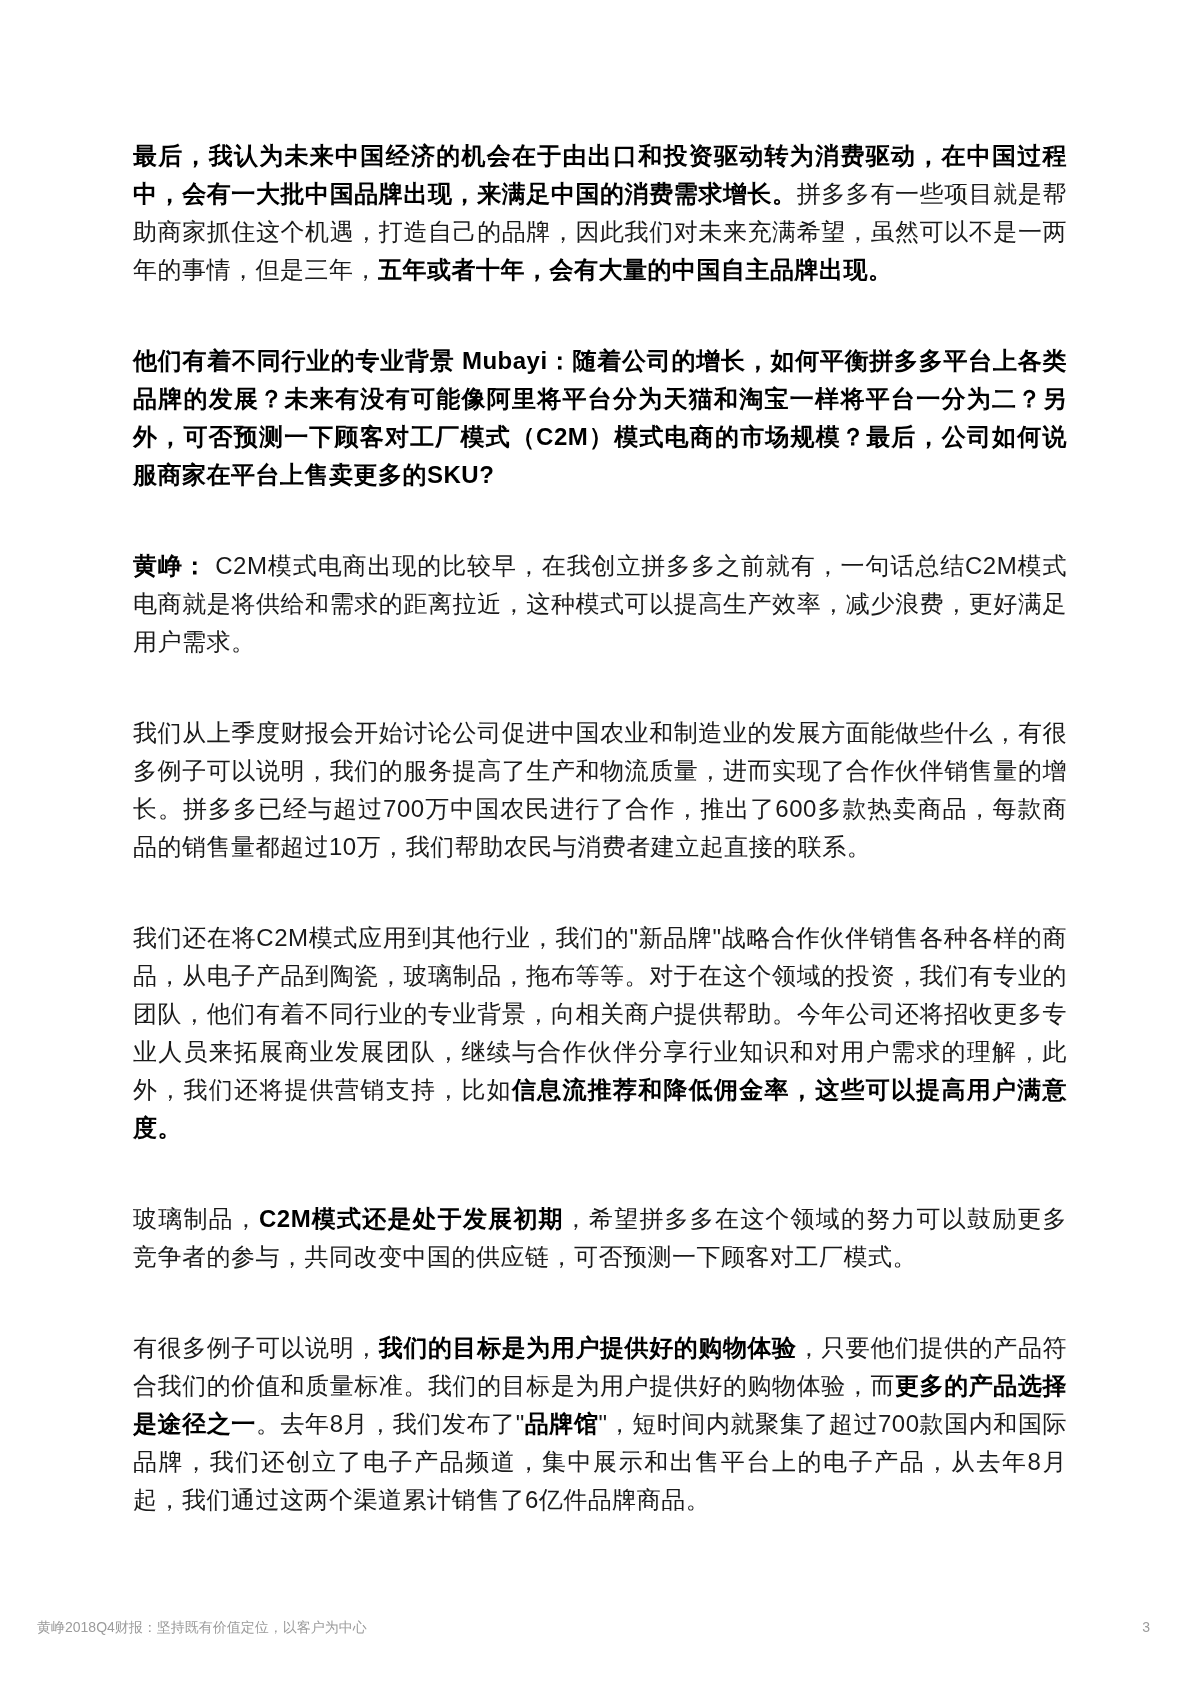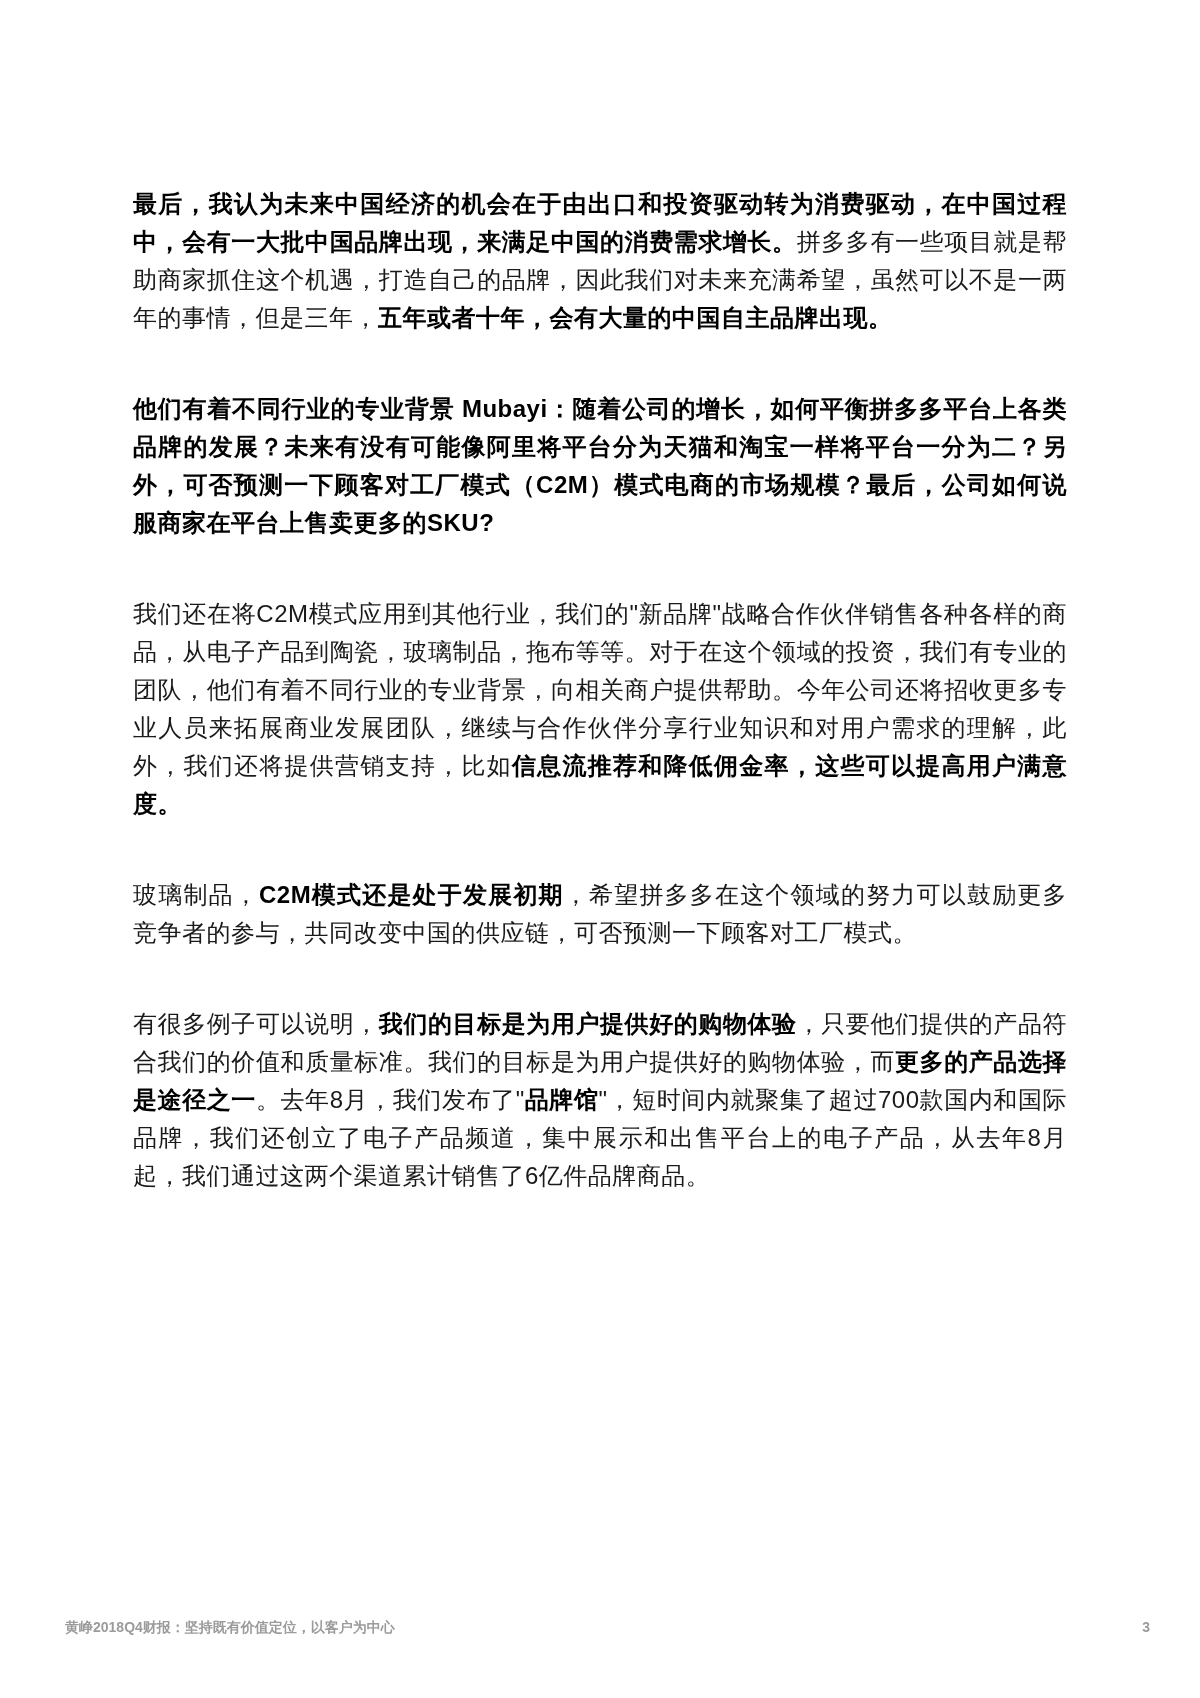--- a/index.html
+++ b/index.html
@@ -10,56 +10,56 @@
     height: 1698px;
     background: #ffffff;
     font-family: "Liberation Sans", "DejaVu Sans", sans-serif;
     overflow: hidden;
   }
   .content {
     position: absolute;
     left: 133px;
     top: 137px;
     width: 934px;
-    margin-top: 48px;
   }
   .content p {
     margin: 0 0 53px 0;
     font-size: 24px;
     line-height: 38px;
     letter-spacing: 0.5px;
     color: #1a1a1a;
     text-align: justify;
     font-weight: 400;
   }
   .content p:last-child { margin-bottom: 0; }
   .run { font-weight: 400; }
   .run.bold { font-weight: 700; color: #000000; }
   .footer {
     position: absolute;
-    left: 65px;
+    left: 37px;
     right: 50px;
     top: 1618px;
     display: flex;
     justify-content: space-between;
     align-items: baseline;
     font-size: 14px;
     line-height: 18px;
     color: #9b9b9b;
-    font-weight: bold;
   }
   .footer .page-number { font-size: 14px; }
 </style>
 </head>
 <body>
 
 <div class="page">
   <main class="content" id="content">
       <p><span class="run bold">最后，我认为未来中国经济的机会在于由出口和投资驱动转为消费驱动，在中国过程中，会有一大批中国品牌出现，来满足中国的消费需求增长。</span><span class="run">拼多多有一些项目就是帮助商家抓住这个机遇，打造自己的品牌，因此我们对未来充满希望，虽然可以不是一两年的事情，但是三年，</span><span class="run bold">五年或者十年，会有大量的中国自主品牌出现。</span></p>
       <p><span class="run bold">他们有着不同行业的专业背景 Mubayi：随着公司的增长，如何平衡拼多多平台上各类品牌的发展？未来有没有可能像阿里将平台分为天猫和淘宝一样将平台一分为二？另外，可否预测一下顾客对工厂模式（C2M）模式电商的市场规模？最后，公司如何说服商家在平台上售卖更多的SKU?</span></p>
+      <p><span class="run bold">黄峥：</span><span class="run"> C2M模式电商出现的比较早，在我创立拼多多之前就有，一句话总结C2M模式电商就是将供给和需求的距离拉近，这种模式可以提高生产效率，减少浪费，更好满足用户需求。</span></p>
+      <p><span class="run">我们从上季度财报会开始讨论公司促进中国农业和制造业的发展方面能做些什么，有很多例子可以说明，我们的服务提高了生产和物流质量，进而实现了合作伙伴销售量的增长。拼多多已经与超过700万中国农民进行了合作，推出了600多款热卖商品，每款商品的销售量都超过10万，我们帮助农民与消费者建立起直接的联系。</span></p>
       <p><span class="run">我们还在将C2M模式应用到其他行业，我们的"新品牌"战略合作伙伴销售各种各样的商品，从电子产品到陶瓷，玻璃制品，拖布等等。对于在这个领域的投资，我们有专业的团队，他们有着不同行业的专业背景，向相关商户提供帮助。今年公司还将招收更多专业人员来拓展商业发展团队，继续与合作伙伴分享行业知识和对用户需求的理解，此外，我们还将提供营销支持，比如</span><span class="run bold">信息流推荐和降低佣金率，这些可以提高用户满意度。</span></p>
       <p><span class="run">玻璃制品，</span><span class="run bold">C2M模式还是处于发展初期</span><span class="run">，希望拼多多在这个领域的努力可以鼓励更多竞争者的参与，共同改变中国的供应链，可否预测一下顾客对工厂模式。</span></p>
       <p><span class="run">有很多例子可以说明，</span><span class="run bold">我们的目标是为用户提供好的购物体验</span><span class="run">，只要他们提供的产品符合我们的价值和质量标准。我们的目标是为用户提供好的购物体验，而</span><span class="run bold">更多的产品选择是途径之一</span><span class="run">。去年8月，我们发布了"</span><span class="run bold">品牌馆</span><span class="run">"，短时间内就聚集了超过700款国内和国际品牌，我们还创立了电子产品频道，集中展示和出售平台上的电子产品，从去年8月起，我们通过这两个渠道累计销售了6亿件品牌商品。</span></p>
     </main>
   <footer class="footer">
     <span class="footer-title">黄峥2018Q4财报：坚持既有价值定位，以客户为中心</span>
     <span class="page-number">3</span>
   </footer>
 </div>
 

